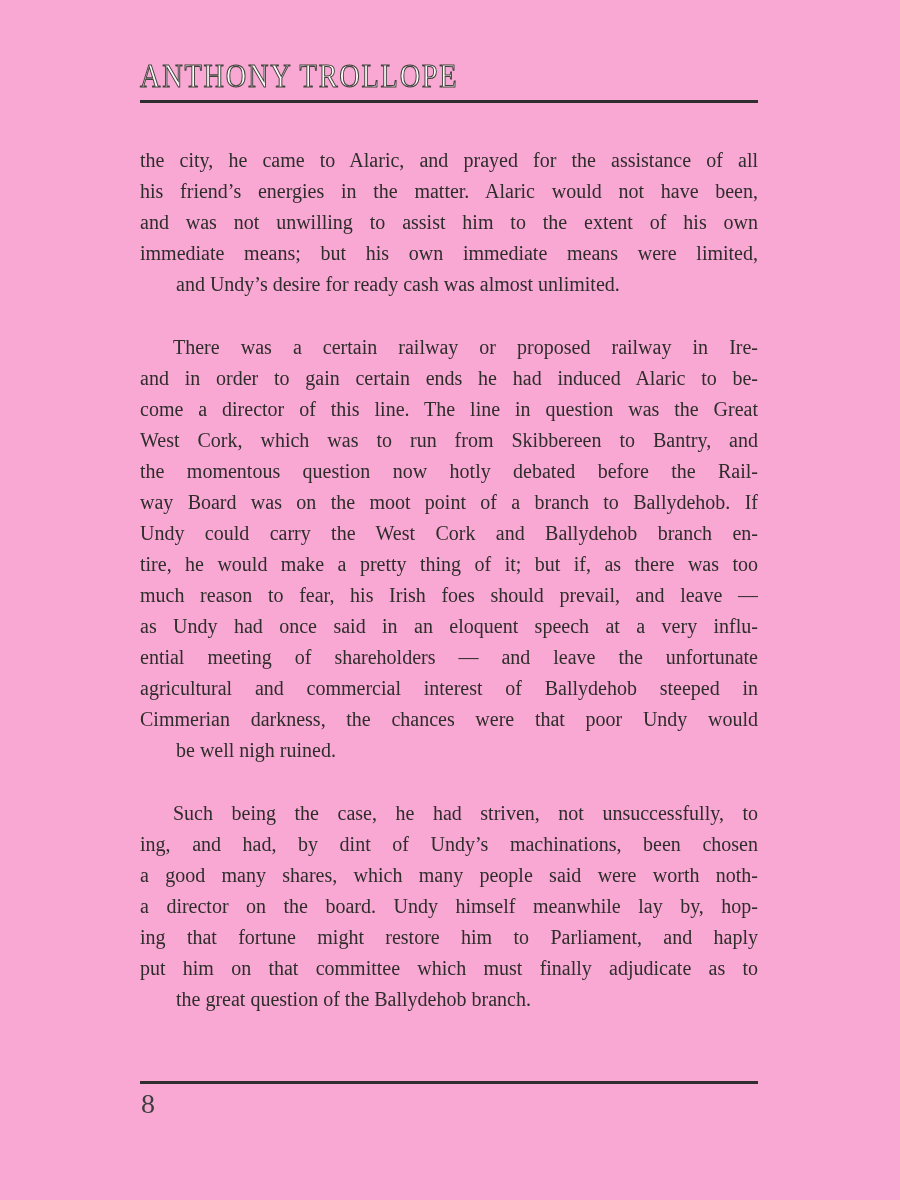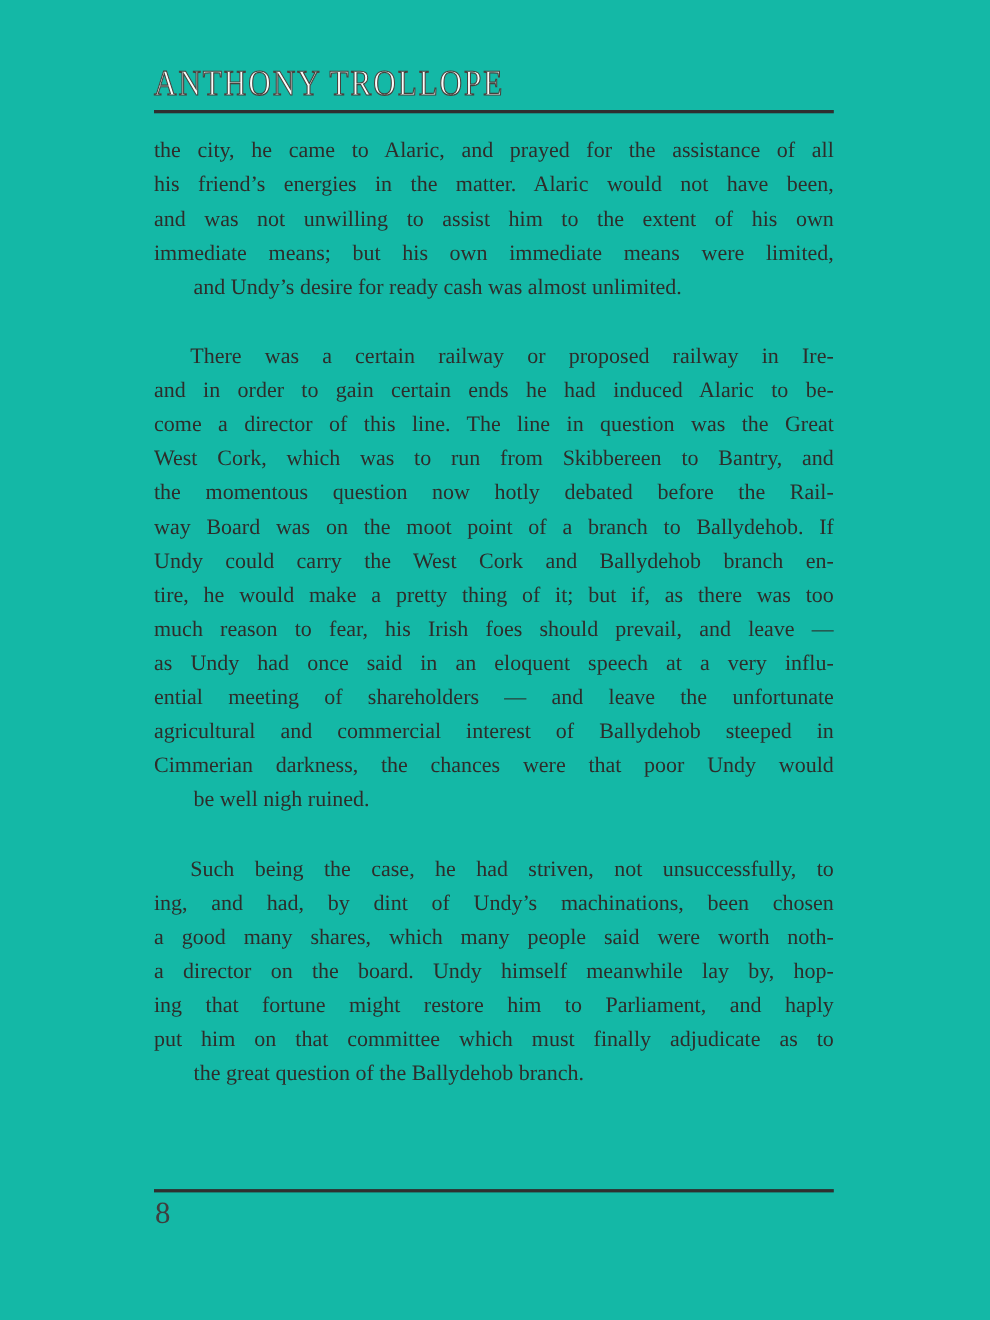--- a/index.html
+++ b/index.html
@@ -4,21 +4,21 @@
 <style>
   html, body {
     margin: 0;
     padding: 0;
     background: #ffffff;
   }
   .page {
     position: relative;
     width: 900px;
     height: 1200px;
-    background: #14b8a6;
+    background: #f9a8d4;
     overflow: hidden;
     font-family: "Liberation Serif", serif;
   }
   
   .book-header {
     position: absolute;
     left: 140px;
     top: 0;
     width: 618px;
   }
@@ -40,21 +40,21 @@
     left: 0;
     top: 100px;
     width: 618px;
     height: 3px;
     background: #2f2f2f;
   }
   
   .body-text {
     position: absolute;
     left: 140px;
-    top: 122px;
+    top: 145px;
     width: 618px;
     font-size: 20px;
     line-height: 31px;
     color: #2e2d2b;
   }
   .paragraph { margin: 0; }
   .line {
     height: 31px;
     overflow: hidden;
     text-align: justify;

